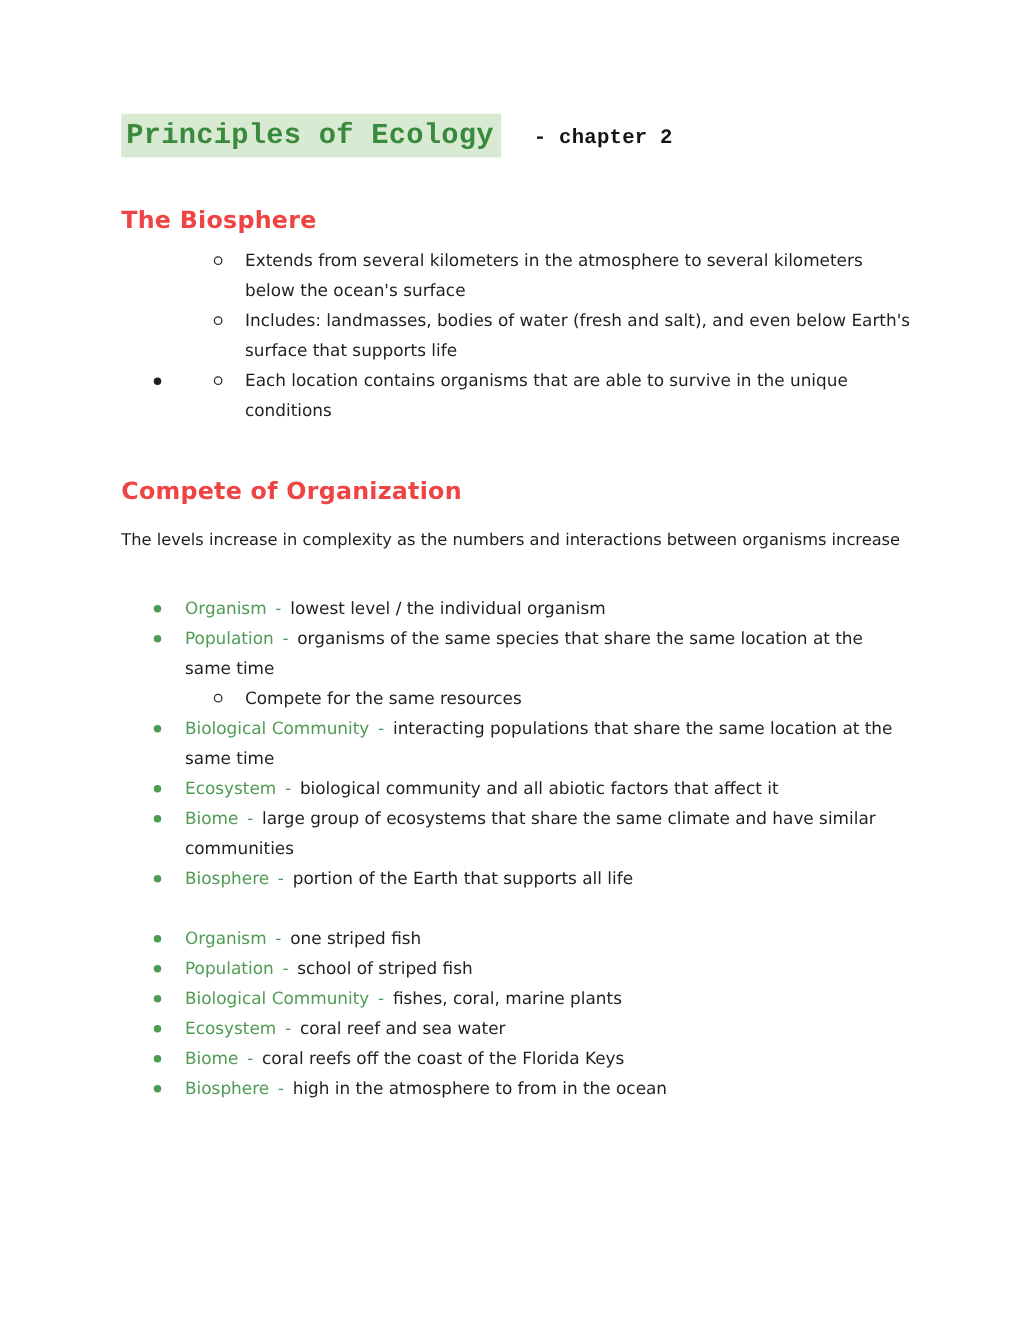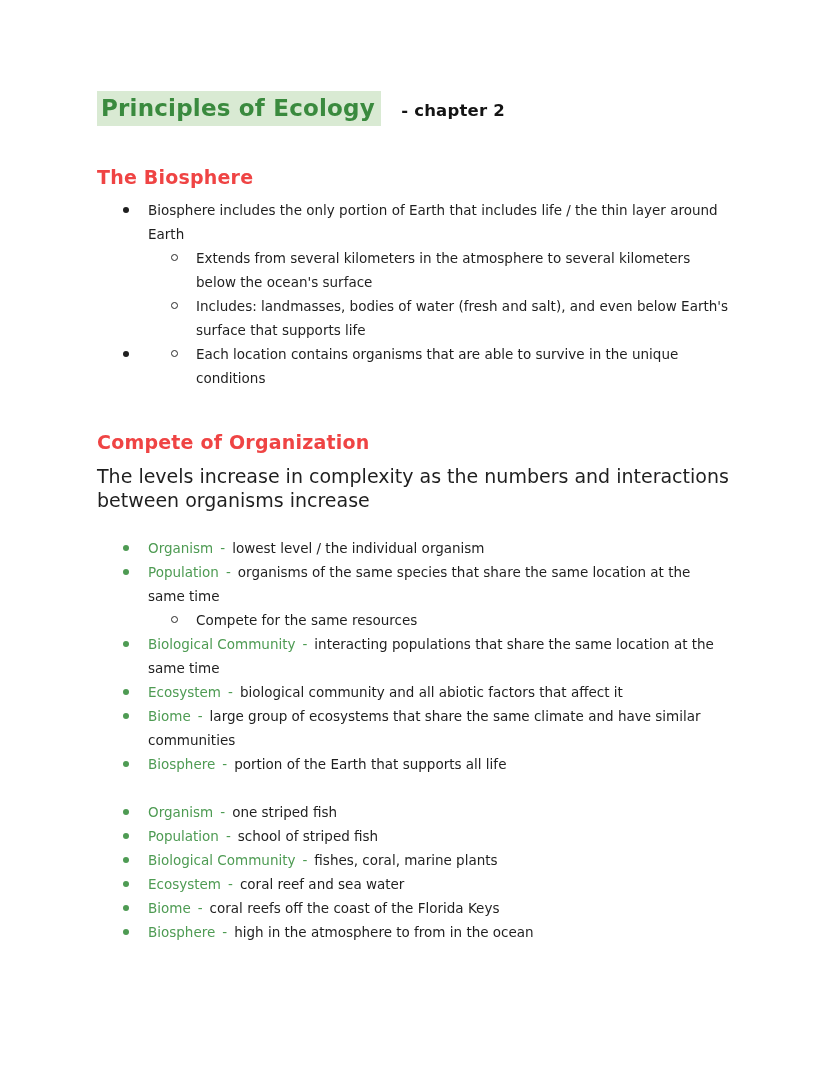--- a/index.html
+++ b/index.html
@@ -18,20 +18,21 @@
     font-family: "DejaVu Sans", "Liberation Sans", sans-serif;
     color: #1f1f1f;
   }
   
   h1.doc-title {
     margin: 0;
     font-size: 23px;
     line-height: 28px;
     font-weight: bold;
     letter-spacing: 0.2px;
+    font-family: Liberation Mono, monospace;
   }
   .title-highlight {
     background: #d9ead3;
     color: #3a8a3e;
     padding: 4px 6px 5px 4px;
   }
   .title-suffix {
     color: #141414;
     font-size: 16.5px;
     margin-left: 12px;
@@ -44,22 +45,22 @@
     font-size: 19px;
     line-height: 25px;
     font-weight: bold;
     letter-spacing: 0.2px;
   }
   h2.mt-biosphere { margin-top: 40px; }
   h2.mt-levels    { margin-top: 40px; }
   
   .intro-text {
     margin: 9px 0 0 0;
-    font-size: 19px;
-    line-height: 24px;
+    font-size: 13px;
+    line-height: 36px;
   }
   ul.bullets {
     list-style: none;
     margin: 8px 0 0 0;
     padding: 0;
     font-size: 13.5px;
     line-height: 24px;
   }
   ul.bullets.gap-above { margin-top: 24px; }
   ul.bullets li {
@@ -95,24 +96,20 @@
 <div class="page">
 
   <h1 class="doc-title">
     <span class="title-highlight">Principles of Ecology</span>
     <span class="title-suffix">- chapter 2</span>
   </h1>
 
   <h2 class="section-heading mt-biosphere">The Biosphere</h2>
 
   <ul class="bullets">
-    <li class="l1">
-      <span class="bullet"></span>
-      <span>Biosphere includes the only portion of Earth that includes life / the thin layer around Earth</span>
-    </li>
     <li class="l2">
       <span class="bullet"></span>
       <span>Extends from several kilometers in the atmosphere to several kilometers below the ocean's surface</span>
     </li>
     <li class="l2">
       <span class="bullet"></span>
       <span>Includes: landmasses, bodies of water (fresh and salt), and even below Earth's surface that supports life</span>
     </li>
     <li class="l1">
       <span class="bullet"></span>

